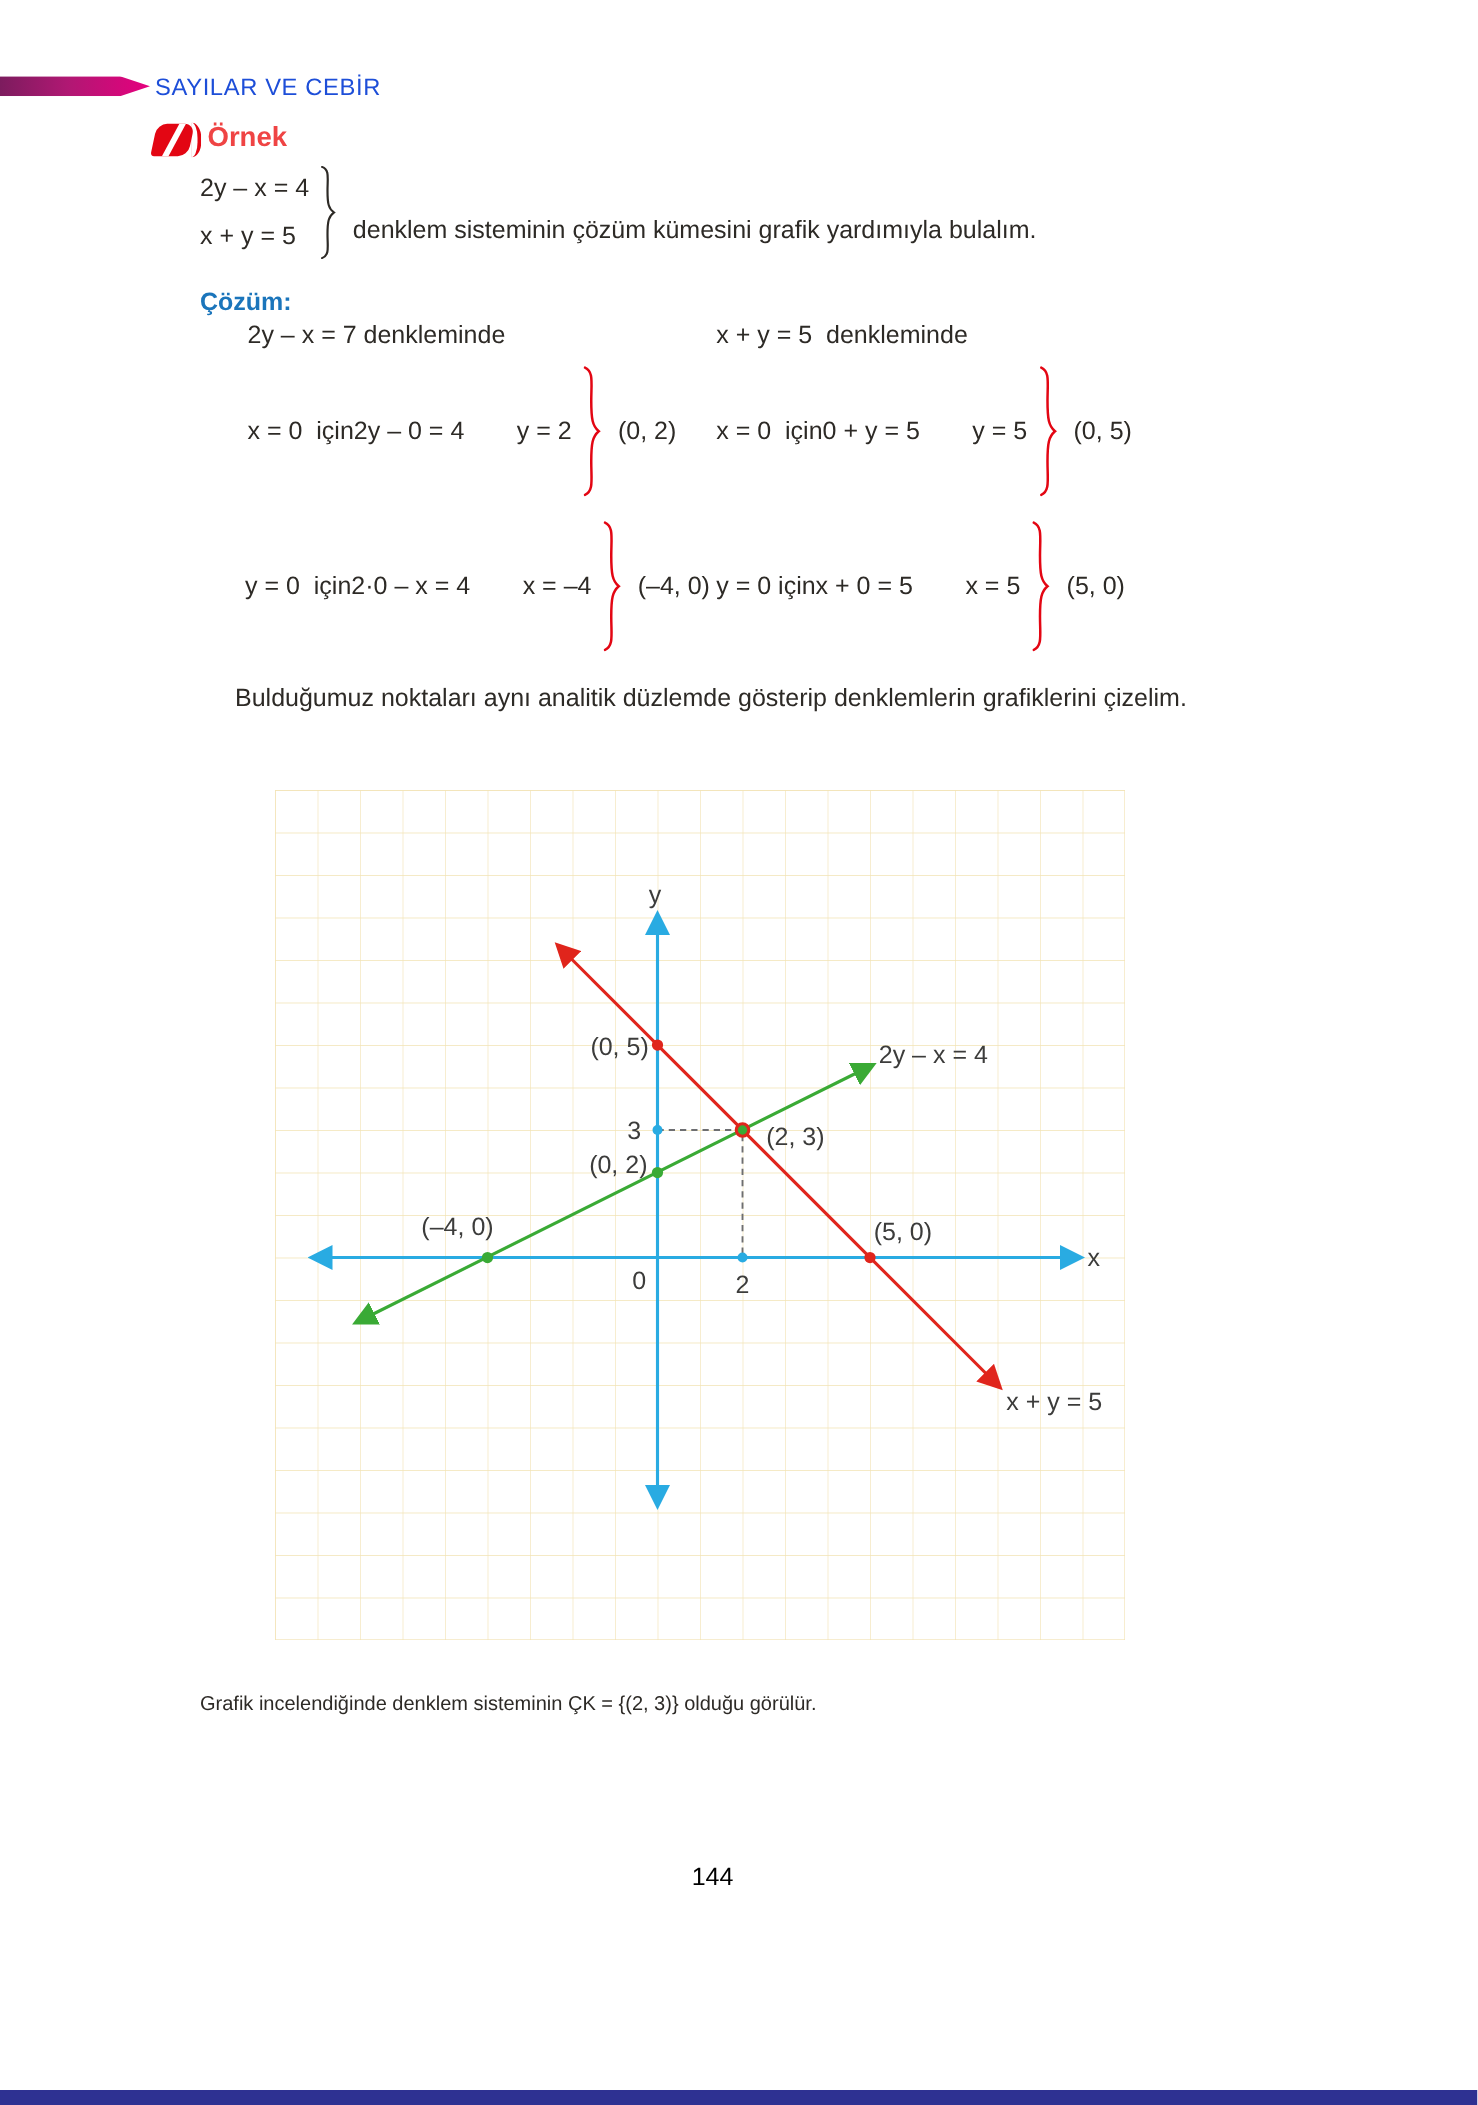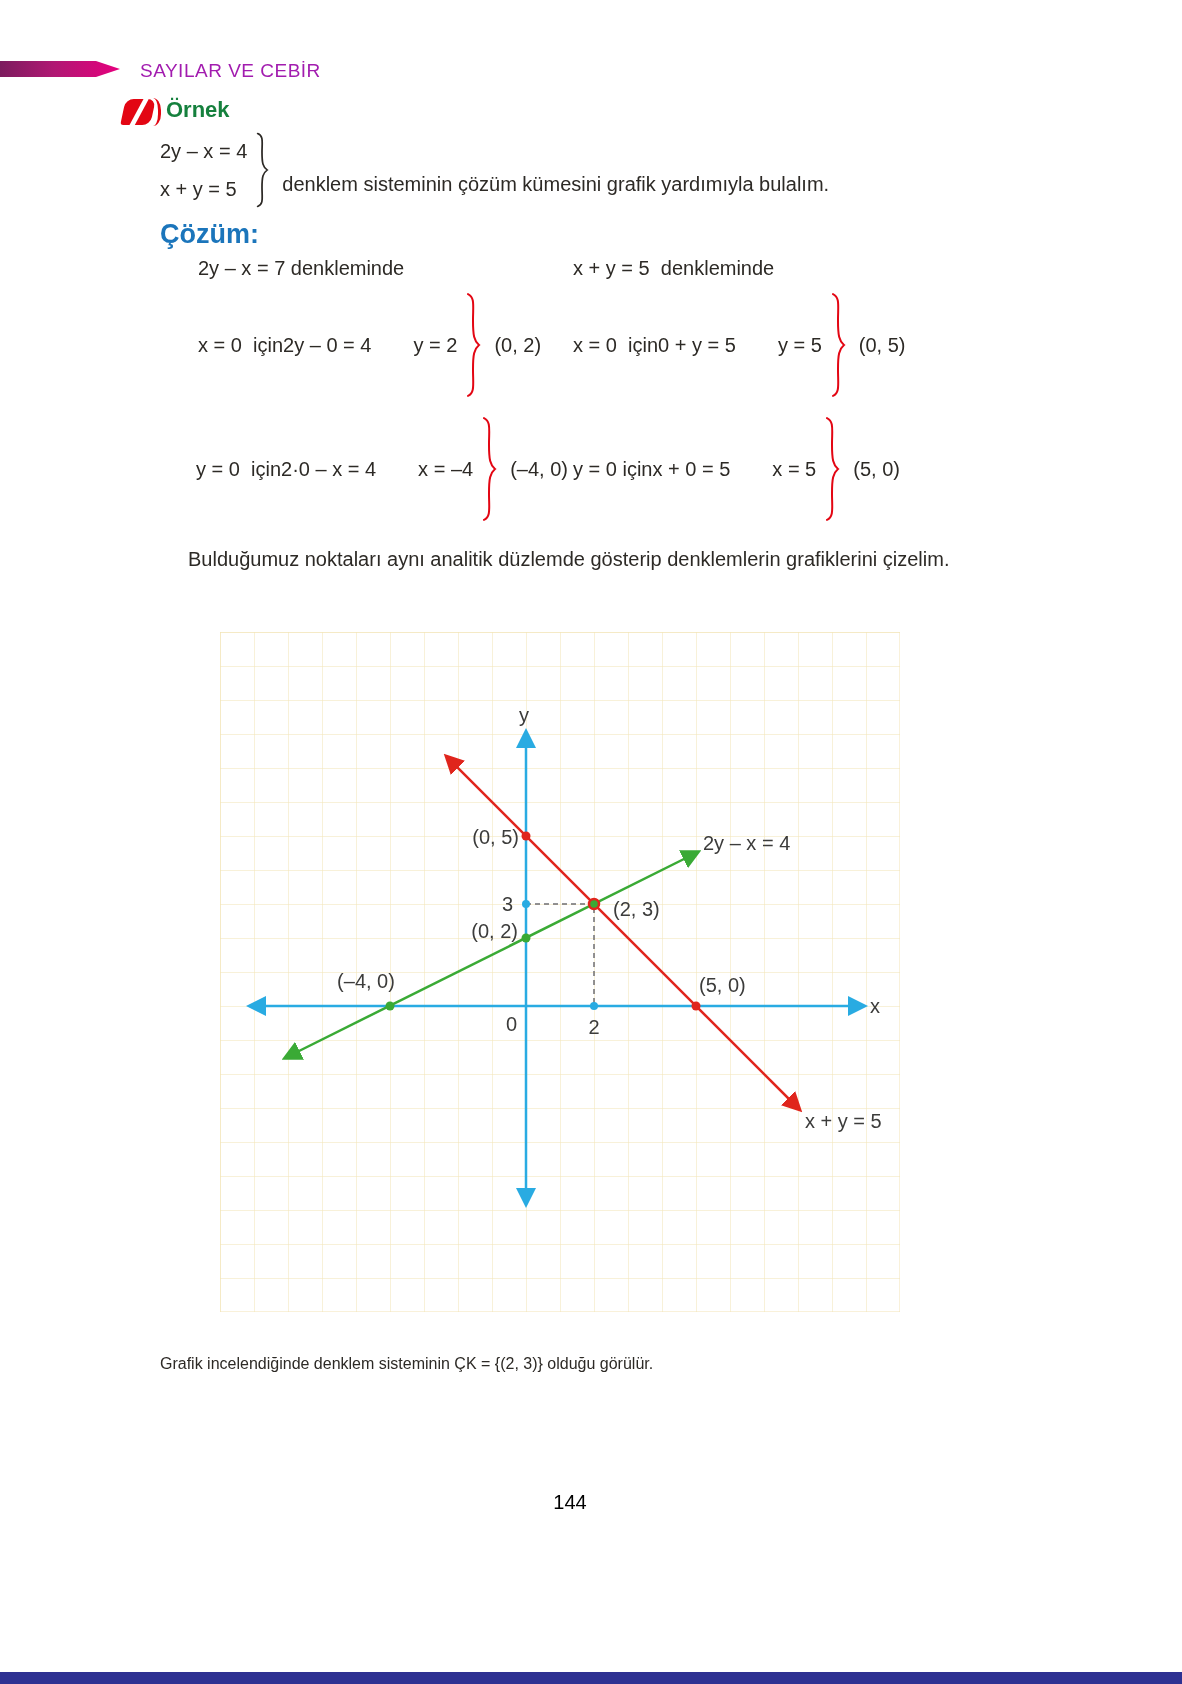--- a/index.html
+++ b/index.html
@@ -12,50 +12,50 @@
     overflow:hidden;
   }
   .abs { position:absolute; }
 
   
   .header-bar {
     left:0; top:61px; width:120px; height:16px;
     background:linear-gradient(90deg,#7c1c5e 0%, #b01873 45%, #e6007e 100%);
     clip-path:polygon(0 0, 80% 0, 100% 50%, 80% 100%, 0 100%);
   }
-  .header-title { left:140px; top:60px; font-size:19px; letter-spacing:.5px; color:#a21caf; }
+  .header-title { left:124px; top:60px; font-size:19px; letter-spacing:.5px; color:#1d4ed8; }
 
   
   .ornek-icon {
     left:123px; top:99px; width:30px; height:26px;
     background:#e30613; border-radius:8px 8px 8px 3px;
     transform:skewX(-12deg); overflow:hidden;
   }
   .ornek-icon .slash {
     position:absolute; left:13px; top:-6px; width:5px; height:42px;
     background:#ffffff; transform:rotate(18deg);
   }
   .ornek-tail {
     left:153px; top:98px; width:8px; height:28px;
     border-right:3px solid #e30613;
     border-radius:0 12px 12px 0 / 0 18px 18px 0;
   }
-  .ornek-label { left:166px; top:97px; font-size:22px; font-weight:bold; color:#15803d; }
+  .ornek-label { left:166px; top:97px; font-size:22px; font-weight:bold; color:#ef4444; }
 
   
   .example-block { left:160px; top:132px; display:flex; align-items:center; gap:8px; }
   .eq-col { display:flex; flex-direction:column; }
   .example-eq { font-size:20px; line-height:38px; white-space:pre; }
   .example-prompt { font-size:20px; margin-left:5px;margin-top:28px; }
 
   .brace { display:block; }
   .dark-brace { color:#2d2a26; }
   .red-brace { color:#e30613; }
 
-  .cozum-label { left:160px; top:219px; font-size:27px; font-weight:bold; color:#1b75bb; }
+  .cozum-label { left:160px; top:231px; font-size:20px; font-weight:bold; color:#1b75bb; }
 
   .col-heading { font-size:20px; white-space:pre; }
   .col-heading.left { left:198px; top:257px; }
   .col-heading.right { left:573px; top:257px; }
 
   .case { position:absolute; display:flex; align-items:center; gap:8px; }
   .case-lines { display:flex; flex-direction:row; }
   .case-line { font-size:20px; line-height:40px; white-space:pre; }
   .case-line.indent { padding-left:42px; }
   .case-point { font-size:20px; margin-left:5px; }

